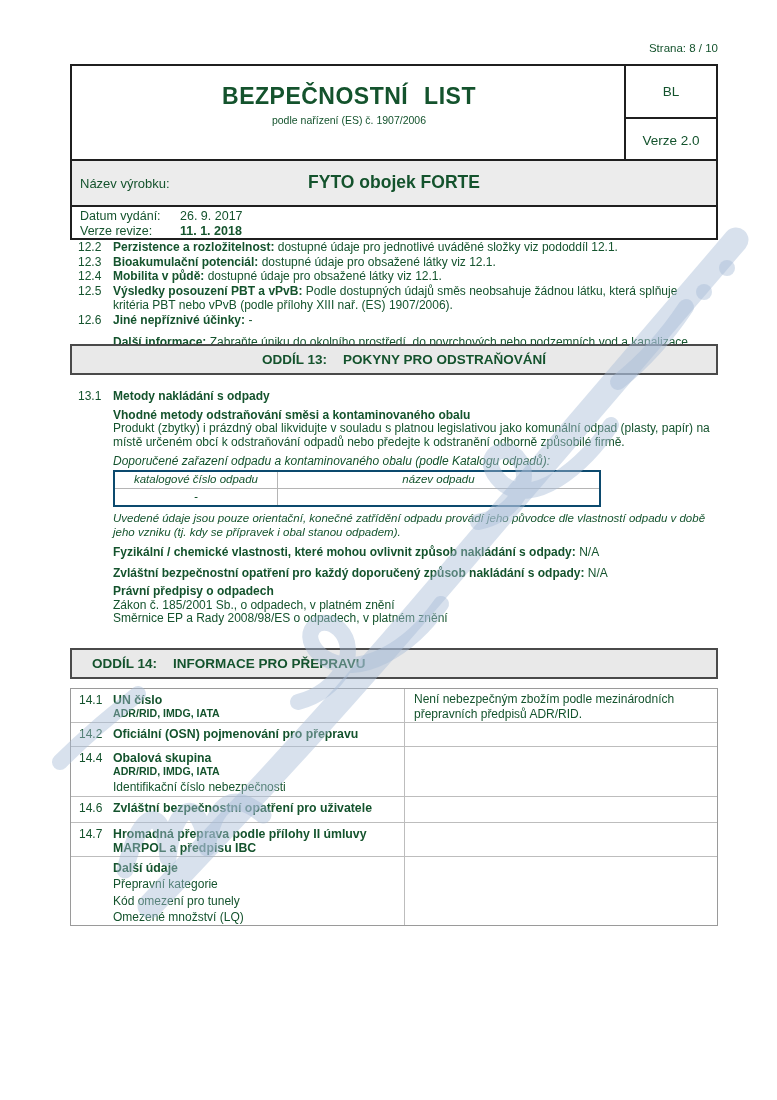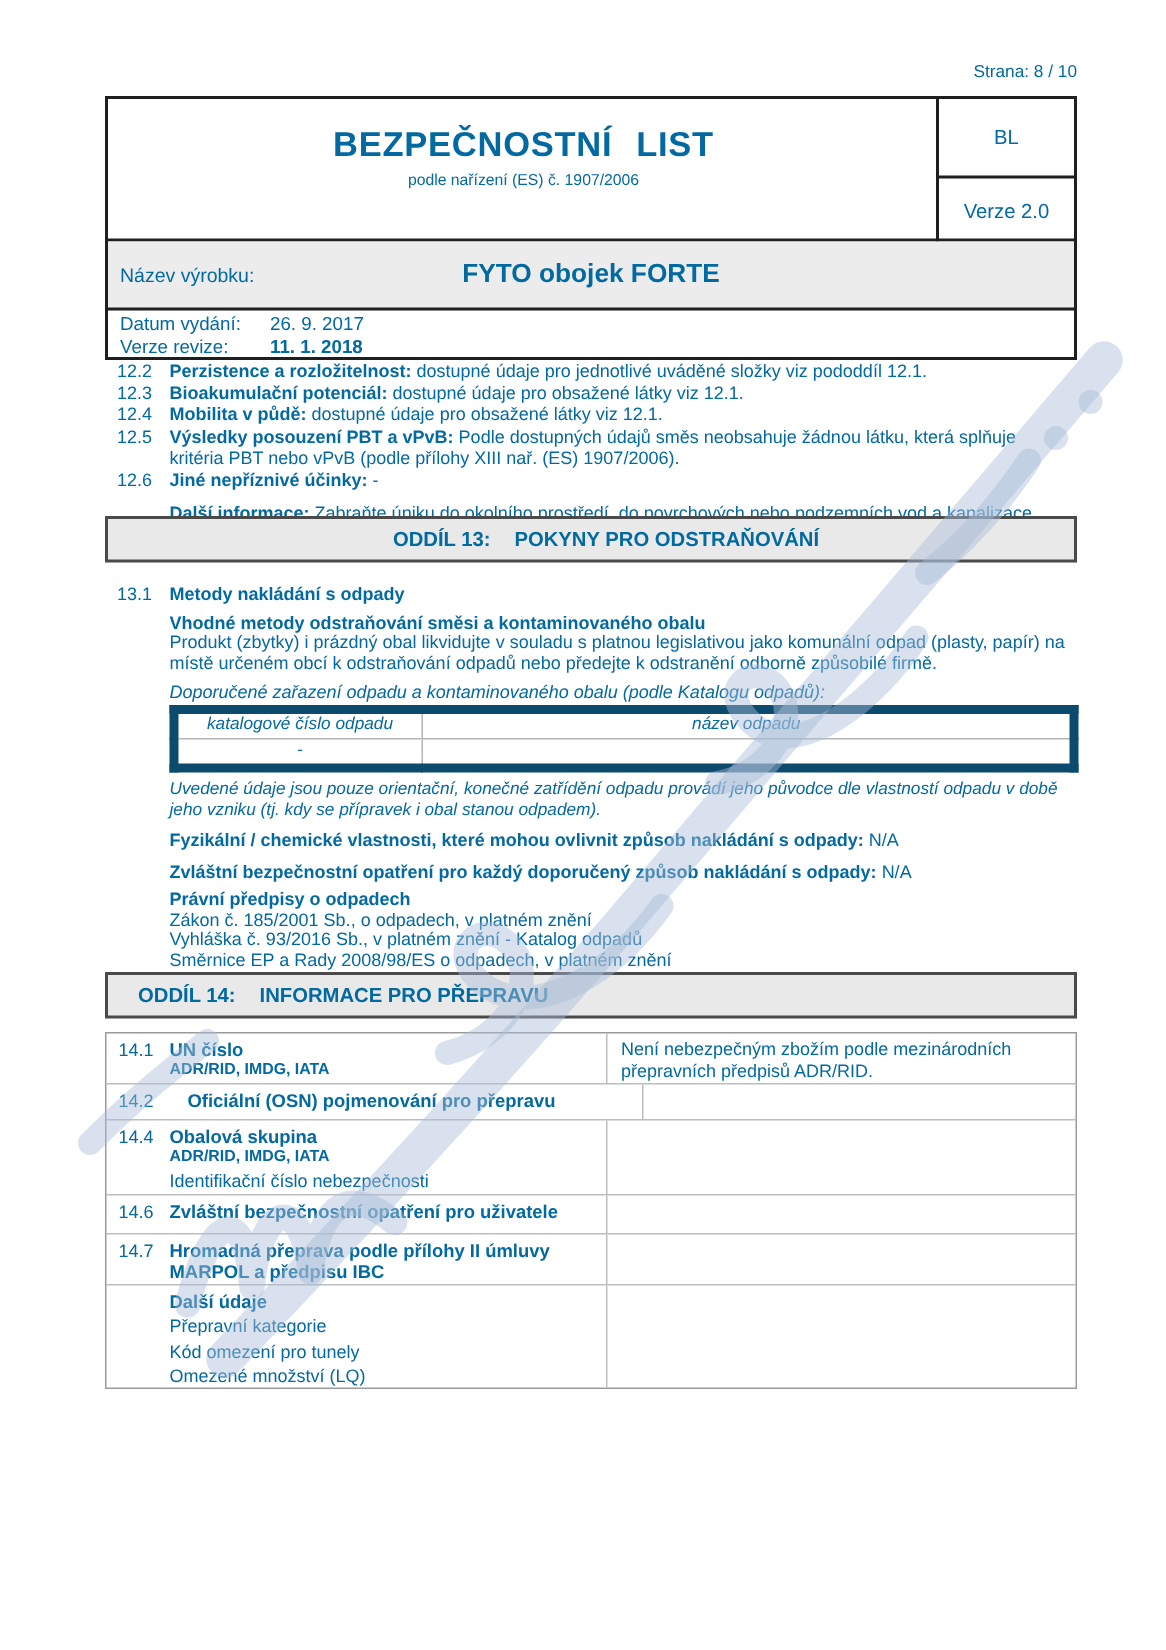--- a/index.html
+++ b/index.html
@@ -1,17 +1,17 @@
 <!DOCTYPE html>
 <html><head>
 <meta charset="utf-8">
 <style>
   html,body{margin:0;padding:0;background:#fff;}
   .page{position:relative;width:777px;height:1100px;background:#ffffff;overflow:hidden;
-        font-family:"Liberation Sans","DejaVu Sans",sans-serif;color:#0369a1;}
+        font-family:"Liberation Sans","DejaVu Sans",sans-serif;color:#14532d;}
   
   .strana{position:absolute;top:42px;left:70px;width:648px;text-align:right;font-size:11.5px;}
   
   .hdr-box{position:absolute;top:64px;left:70px;width:648px;height:176px;border:2px solid #1f1f1f;box-sizing:border-box;}
   .hdr-top{position:relative;height:95px;border-bottom:2px solid #1f1f1f;box-sizing:border-box;}
   .hdr-title-cell{position:absolute;left:0;top:0;width:554px;height:95px;text-align:center;}
   .doc-title{margin-top:17px;font-size:23px;font-weight:bold;letter-spacing:.5px;word-spacing:9px;}
   .doc-subtitle{margin-top:4px;font-size:10.5px;}
   .hdr-right{position:absolute;right:0;top:0;width:92px;height:95px;border-left:2px solid #1f1f1f;box-sizing:border-box;
              display:flex;flex-direction:column;}
@@ -37,21 +37,21 @@
   .bar13{top:344px;justify-content:center;}
   .bar14{top:648px;}
   .bar-title{margin-left:16px;}
   
   .s13{position:absolute;top:390px;left:78px;width:632px;font-size:12px;line-height:13.6px;}
   .s13-row{display:flex;}
   .s13-num{width:35px;flex:0 0 35px;}
   .s13-body{margin-left:35px;}
   .methods-heading{margin-top:5px;font-weight:bold;}
   .waste-caption{margin-top:6px;font-style:italic;font-size:12px;}
-  .waste-table{margin-top:1px;width:606px;border:6px solid #0c4a6e;border-collapse:collapse;table-layout:fixed;}
+  .waste-table{margin-top:1px;width:488px;border:2px solid #0c4a6e;border-collapse:collapse;table-layout:fixed;}
   .waste-table td{border:1px solid #b5b5b5;font-size:11.5px;font-style:italic;text-align:center;padding:0;height:16px;}
   .waste-col1{width:162px;}
   .waste-note{margin-top:4px;font-style:italic;font-size:11.5px;line-height:14px;width:596px;}
   .nv-line{margin-top:7px;}
   .legal{margin-top:5px;}
   .legal-heading{font-weight:bold;}
   .legal-line{font-size:12px;line-height:13.5px;}
   
   .t14{position:absolute;top:688px;left:70px;width:648px;border:1px solid #9a9a9a;box-sizing:border-box;}
   .t14-row{display:flex;border-bottom:1px solid #bdbdbd;box-sizing:border-box;}
@@ -160,42 +160,41 @@
         <span>N/A</span>
       </div>
       <div class="nv-line">
         <b>Zvláštní bezpečnostní opatření pro každý doporučený způsob nakládání s odpady:</b>
         <span>N/A</span>
       </div>
       <div class="legal">
         <div class="legal-heading">Právní předpisy o odpadech</div>
         <div>
             <div class="legal-line">Zákon č. 185/2001 Sb., o odpadech, v platném znění</div>
-            <div class="legal-line">Vyhláška č. 93/2016 Sb., v platném znění - Katalog odpadů</div>
             <div class="legal-line">Směrnice EP a Rady 2008/98/ES o odpadech, v platném znění</div>
           </div>
       </div>
     </div>
   </div>
 
   <div class="bar bar14">
     <span>ODDÍL 14:</span>
     <span class="bar-title">INFORMACE PRO PŘEPRAVU</span>
   </div>
 
   <div class="t14">
       <div class="t14-row" style="min-height: 31px;">
         <div class="t14-num">14.1</div>
         <div class="t14-left">
           <div class="ln-b">UN číslo</div>
           <div class="ln-bs">ADR/RID, IMDG, IATA</div>
         </div>
         <div class="t14-right">Není nebezpečným zbožím podle mezinárodních přepravních předpisů ADR/RID.</div>
       </div>
-      <div class="t14-row" style="min-height: 24px; gap: 12px;">
+      <div class="t14-row" style="min-height: 24px;">
         <div class="t14-num">14.2</div>
         <div class="t14-left">
           <div class="ln-b">Oficiální (OSN) pojmenování pro přepravu</div>
         </div>
         <div class="t14-right"></div>
       </div>
       <div class="t14-row" style="min-height: 50px;">
         <div class="t14-num">14.4</div>
         <div class="t14-left">
           <div class="ln-b">Obalová skupina</div>

